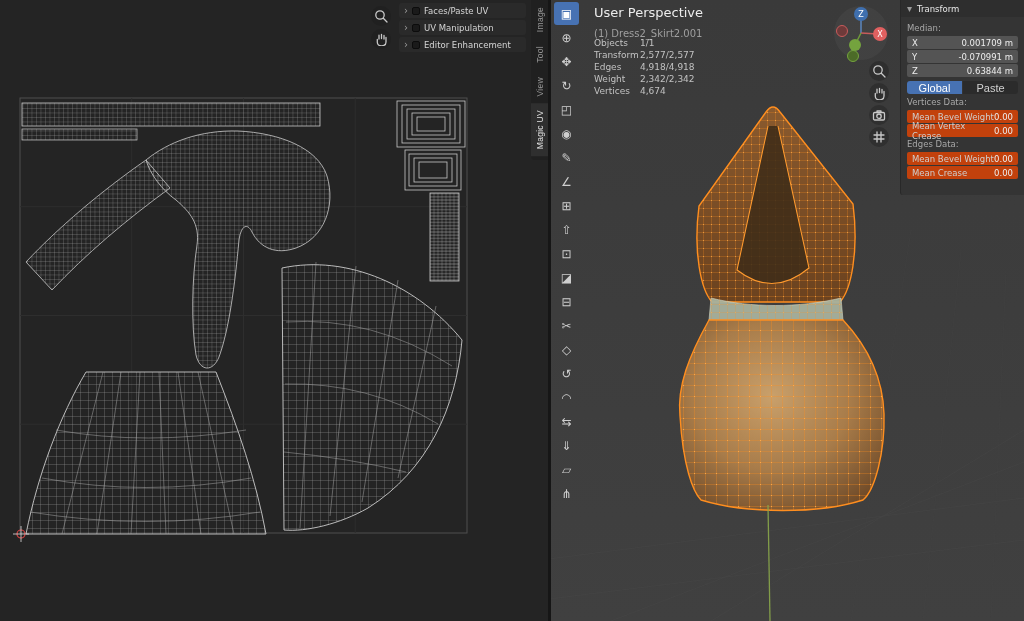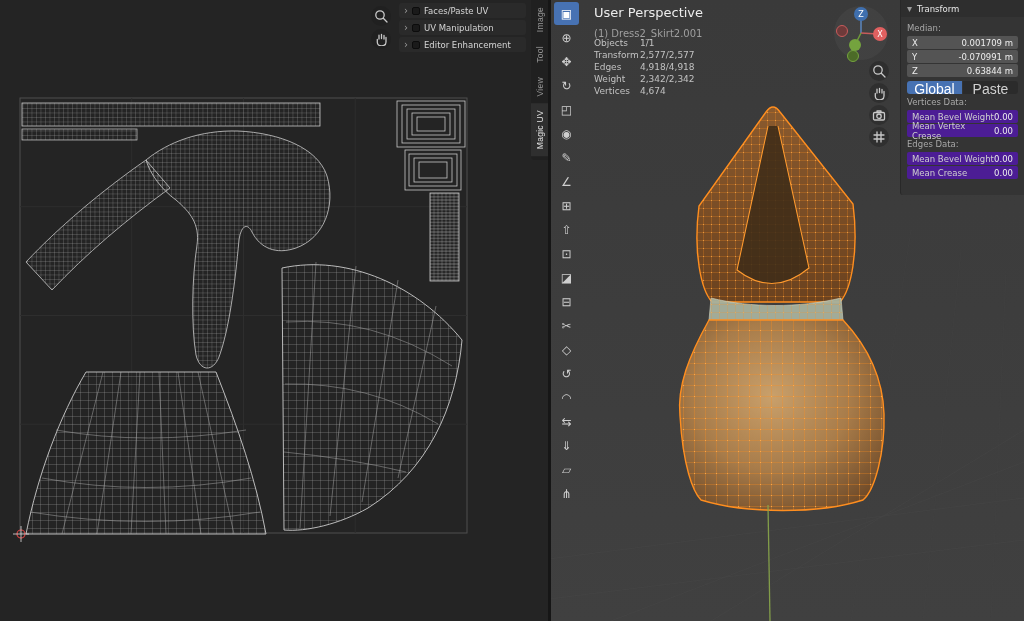--- a/index.html
+++ b/index.html
@@ -55,25 +55,25 @@
   .sidebar { position:absolute; left:349px; top:0; width:124px; background:#343434;
              border-left:1px solid #282828; font-size:8.5px; padding-bottom:5px;
              border-bottom-left-radius:3px; }
   .panel-header { height:17px; display:flex; align-items:center; gap:5px; padding:0 6px;
                   background:#2e2e2e; color:#e8e8e8; cursor:pointer; }
   .panel-body { padding:4px 6px 10px; }
   .plabel { color:#a8a8a8; margin:2px 0 3px; }
   .field, .wfield { display:flex; justify-content:space-between; align-items:center; height:13px;
                     border-radius:2px; margin-bottom:1px; padding:0 5px; cursor:ew-resize; }
   .field  { background:#545454; color:#ededed; }
-  .wfield { background:#4c1d95; }
+  .wfield { background:#c2410c; }
   .wfield .wl { color:#cfcfcf; }
   .wfield .wv { color:#ededed; }
   .seg { display:flex; gap:1px; margin:4px 0 3px; }
-  .seg button { flex:1; height:13px; border:none; font-size:14px; color:#d0d0d0;
+  .seg button { flex:1; height:13px; border:none; font-size:11px; color:#d0d0d0;
                 background:#2b2b2b; cursor:pointer; }
   .seg button:first-child { border-radius:3px 0 0 3px; }
   .seg button:last-child  { border-radius:0 3px 3px 0; }
   .seg .active { background:#4772b3; color:#fff; }
 
   .micon { stroke:#c9c9c9; stroke-width:1.3; fill:none; stroke-linecap:round; stroke-linejoin:round; }
 </style>
 </head>
 <body>
 

